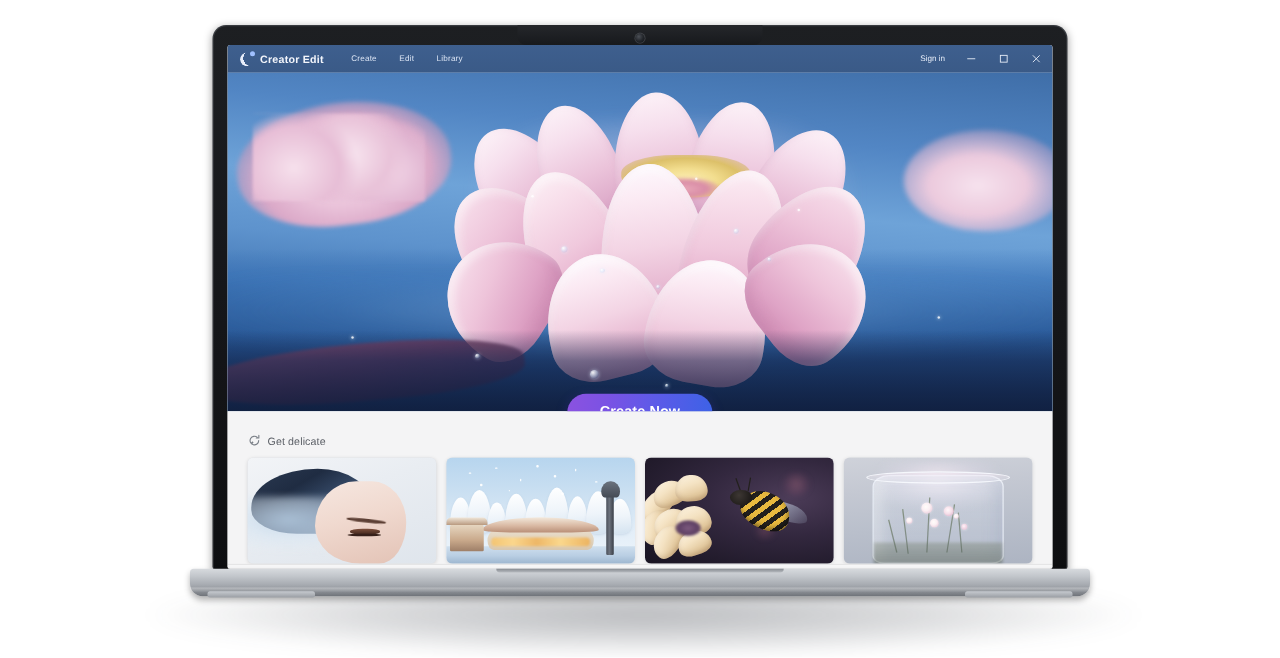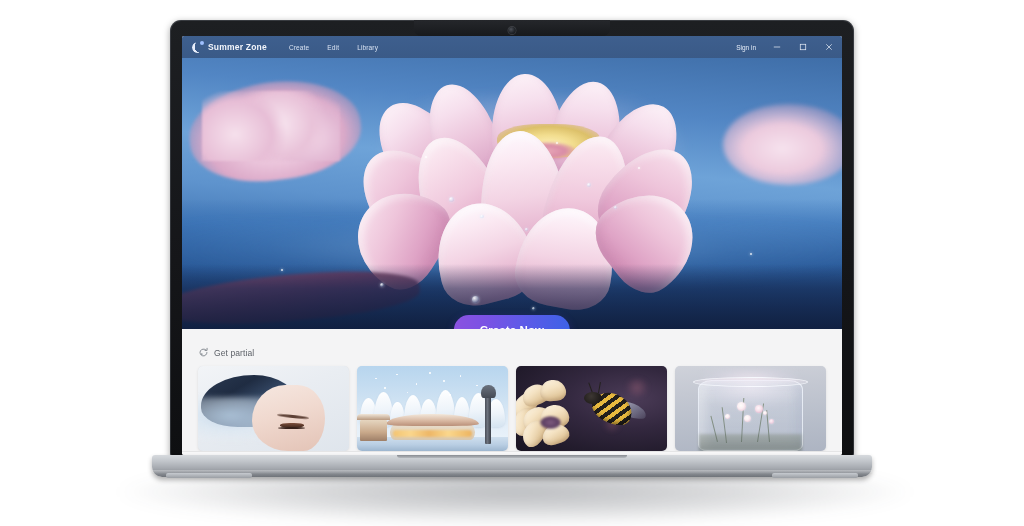--- a/index.html
+++ b/index.html
@@ -676,21 +676,21 @@
   </div>
 
   <div id="screen">
     <div id="app-window">
 
       <div id="title-bar">
         <div id="app-logo">
           <div class="crescent"></div>
           <div class="spark"></div>
         </div>
-        <div id="app-title">Summer Zone</div>
+        <div id="app-title">Creator Edit</div>
 
         <div id="menu-items">
           <div class="menu-item">Create</div>
           <div class="menu-item">Edit</div>
           <div class="menu-item">Library</div>
         </div>
 
         <div id="titlebar-right">
           <div id="sign-in-button">Sign in</div>
           <div class="win-ctl">
@@ -768,21 +768,21 @@
         <button id="create-now-button">Create Now</button>
       </div>
 
       <div id="inspire-section">
         <div id="inspire-header">
           <svg id="inspire-icon" viewBox="0 0 16 16">
             <path d="M13 8a5 5 0 1 1-1.6-3.7" fill="none" stroke="#7b8088" stroke-width="1.3" stroke-linecap="round"></path>
             <path d="M13.2 1.9v3.0h-3.0" fill="none" stroke="#7b8088" stroke-width="1.3" stroke-linecap="round" stroke-linejoin="round"></path>
             <path d="M5.6 8.4l.55 1.3 1.3.55-1.3.55-.55 1.3-.55-1.3-1.3-.55 1.3-.55z" fill="#7b8088"></path>
           </svg>
-          <div id="inspire-title">Get partial</div>
+          <div id="inspire-title">Get delicate</div>
         </div>
 
         <div id="inspire-grid">
 
           <div class="inspire-card">
             <div id="card-art-1">
               <div id="c1-hair"></div>
               <div id="c1-mist"></div>
               <div id="c1-face"></div>
               <div id="c1-brow"></div>

